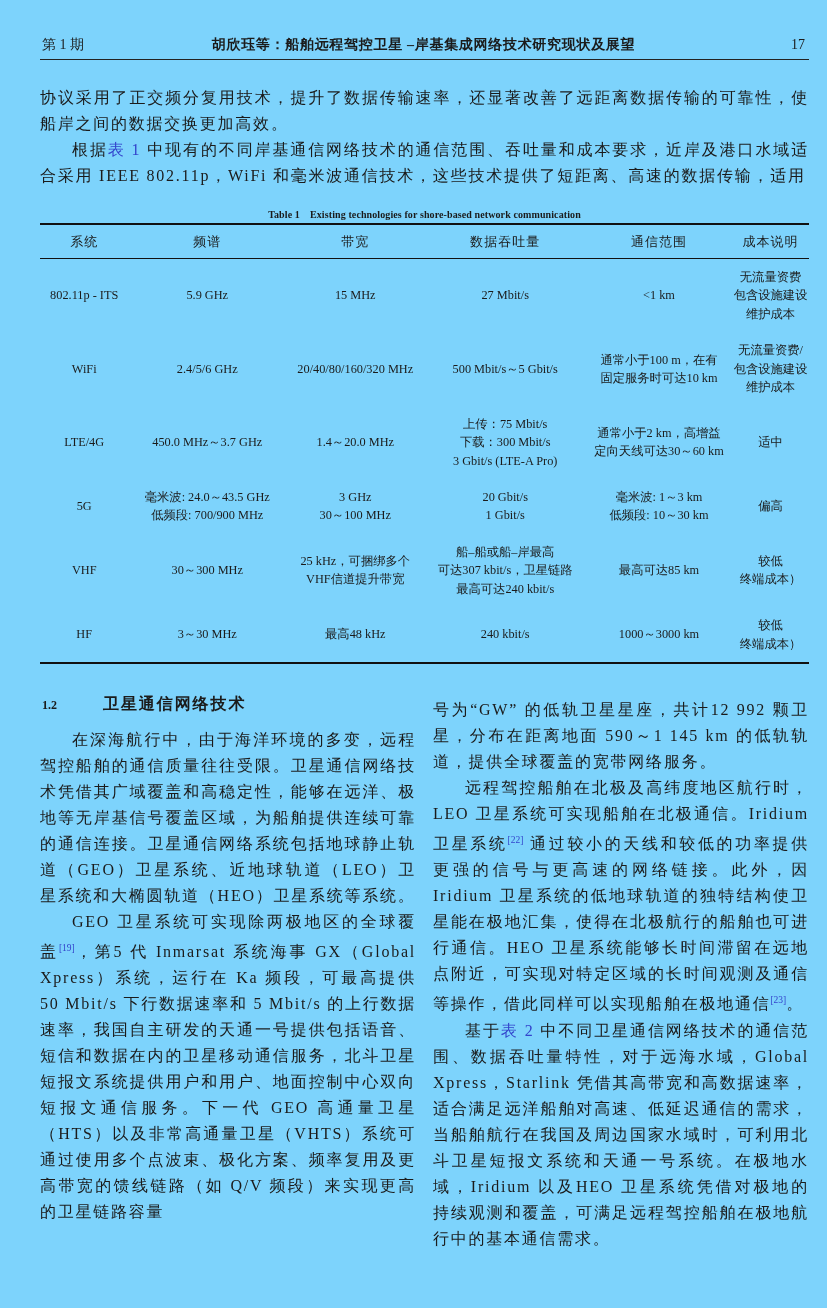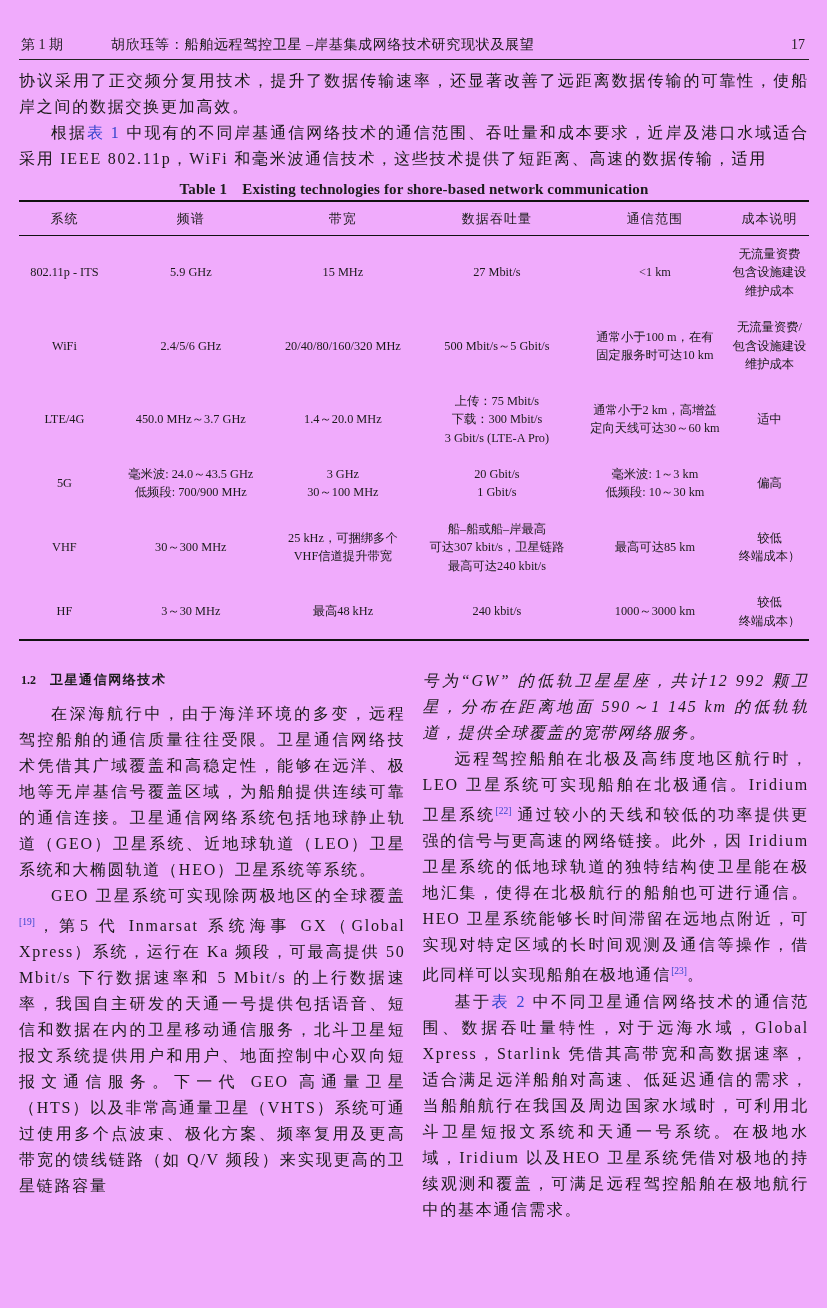--- a/index.html
+++ b/index.html
@@ -1,48 +1,48 @@
 <!DOCTYPE html>
 <html><head>
 <meta charset="utf-8">
 <style>
   html,body{margin:0;padding:0;background:#e8e8e8;}
   .page{
-    width:827px;height:1308px;margin:0 auto;background:#f0abfc;
-    box-sizing:border-box;padding:36px 18px 0 19px;overflow:hidden;
+    width:827px;height:1308px;margin:0 auto;background:#7dd3fc;
+    box-sizing:border-box;padding:36px 18px 0 40px;overflow:hidden;
     font-family:"Liberation Serif","DejaVu Serif",serif;color:#1b1b1b;
     position:relative;
   }
   
   .phead{display:grid;grid-template-columns:90px 1fr 90px;align-items:baseline;
     font-size:14px;padding:0 4px 5px 2px;border-bottom:1.2px solid #222;}
-  .phead .mid{text-align:left;letter-spacing:.05em;}
+  .phead .mid{text-align:center;letter-spacing:.05em;font-weight:bold;}
   .phead .right{text-align:right;}
   
-  .twocol{display:flex;gap:17px;margin-top:8px;}
+  .twocol{display:flex;gap:17px;margin-top:25px;}
   .col{flex:1;min-width:0;}
   p.body{margin:0;font-size:16px;line-height:26px;text-align:justify;
     letter-spacing:.11em;}
   p.ind{text-indent:2em;}
   .tlink{color:#3344cc;}
   sup.ref{color:#3344cc;font-size:9.5px;letter-spacing:0;}
   
   .capzh{text-align:center;font-weight:bold;font-size:13.5px;margin-top:15px;letter-spacing:.1em;}
-  .capen{text-align:center;font-weight:bold;font-size:15px;margin-top:8px;letter-spacing:.01em;}
+  .capen{text-align:center;font-weight:bold;font-size:10px;margin-top:19px;letter-spacing:.01em;}
   table.t1{width:100%;border-collapse:collapse;margin-top:1px;
     border-top:2px solid #111;border-bottom:2px solid #111;}
   table.t1 th{font-weight:normal;font-size:13px;padding:8px 1px 7px;
     border-bottom:1px solid #111;letter-spacing:.08em;}
   table.t1 td{text-align:center;font-size:12.3px;line-height:1.5;
     padding:9px 1px;white-space:pre-line;}
   
   .sech{display:flex;align-items:baseline;gap:14px;margin:16px 0 12px 2px;}
   .sech .num{font-weight:bold;font-size:12px;}
-  .sech .ttl{font-weight:bold;font-size:13px;
-    font-family:Liberation Mono, monospace;letter-spacing:.12em;}
+  .sech .ttl{font-weight:bold;font-size:16px;
+    font-family:Liberation Mono, monospace;letter-spacing:.12em;margin-left:32px;}
   .pgap{margin-top:0;}
 </style>
 </head>
 <body>
 
 <div class="page">
 
   <div class="phead">
     <span>第 1 期</span>
     <span class="mid">胡欣珏等：船舶远程驾控卫星 –岸基集成网络技术研究现状及展望</span>
@@ -150,20 +150,20 @@
       <div class="sech">
         <span class="num">1.2</span>
         <span class="ttl">卫星通信网络技术</span>
       </div>
       <p class="body ind">在深海航行中，由于海洋环境的多变，远程驾控船舶的通信质量往往受限。卫星通信网络技术凭借其广域覆盖和高稳定性，能够在远洋、极地等无岸基信号覆盖区域，为船舶提供连续可靠的通信连接。卫星通信网络系统包括地球静止轨道（GEO）卫星系统、近地球轨道（LEO）卫星系统和大椭圆轨道（HEO）卫星系统等系统。</p>
       <p class="body ind pgap"><span>GEO 卫星系统可实现除两极地区的全球覆盖</span><sup class="ref">[19]</sup><span>，第5 代 Inmarsat 系统海事 GX（Global Xpress）系统，运行在 Ka 频段，可最高提供 50 Mbit/s 下行数据速率和 5 Mbit/s 的上行数据速率，我国自主研发的天通一号提供包括语音、短信和数据在内的卫星移动通信服务，北斗卫星短报文系统提供用户和用户、地面控制中心双向短报文通信服务。下一代 GEO 高通量卫星（HTS）以及非常高通量卫星（VHTS）系统可通过使用多个点波束、极化方案、频率复用及更高带宽的馈线链路（如 Q/V 频段）来实现更高的卫星链路容量</span></p>
 
     </div>
 
     <div class="col">
-      <p class="body" style="margin-top:13px;font-style:italic;">号为“GW” 的低轨卫星星座，共计12 992 颗卫星，分布在距离地面 590～1 145 km 的低轨轨道，提供全球覆盖的宽带网络服务。</p>
+      <p class="body" style="margin-top:19px;">号为“GW” 的低轨卫星星座，共计12 992 颗卫星，分布在距离地面 590～1 145 km 的低轨轨道，提供全球覆盖的宽带网络服务。</p>
       <p class="body ind pgap"><span>远程驾控船舶在北极及高纬度地区航行时，LEO 卫星系统可实现船舶在北极通信。Iridium 卫星系统</span><sup class="ref">[22]</sup><span> 通过较小的天线和较低的功率提供更强的信号与更高速的网络链接。此外，因 Iridium 卫星系统的低地球轨道的独特结构使卫星能在极地汇集，使得在北极航行的船舶也可进行通信。HEO 卫星系统能够长时间滞留在远地点附近，可实现对特定区域的长时间观测及通信等操作，借此同样可以实现船舶在极地通信</span><sup class="ref">[23]</sup><span>。</span></p>
       <p class="body ind pgap"><span>基于</span><span class="tlink">表 2</span><span> 中不同卫星通信网络技术的通信范围、数据吞吐量特性，对于远海水域，Global Xpress，Starlink 凭借其高带宽和高数据速率，适合满足远洋船舶对高速、低延迟通信的需求，当船舶航行在我国及周边国家水域时，可利用北斗卫星短报文系统和天通一号系统。在极地水域，Iridium 以及HEO 卫星系统凭借对极地的持续观测和覆盖，可满足远程驾控船舶在极地航行中的基本通信需求。</span></p>
 
     </div>
   </div>
 
 </div>
 
 </body></html>

